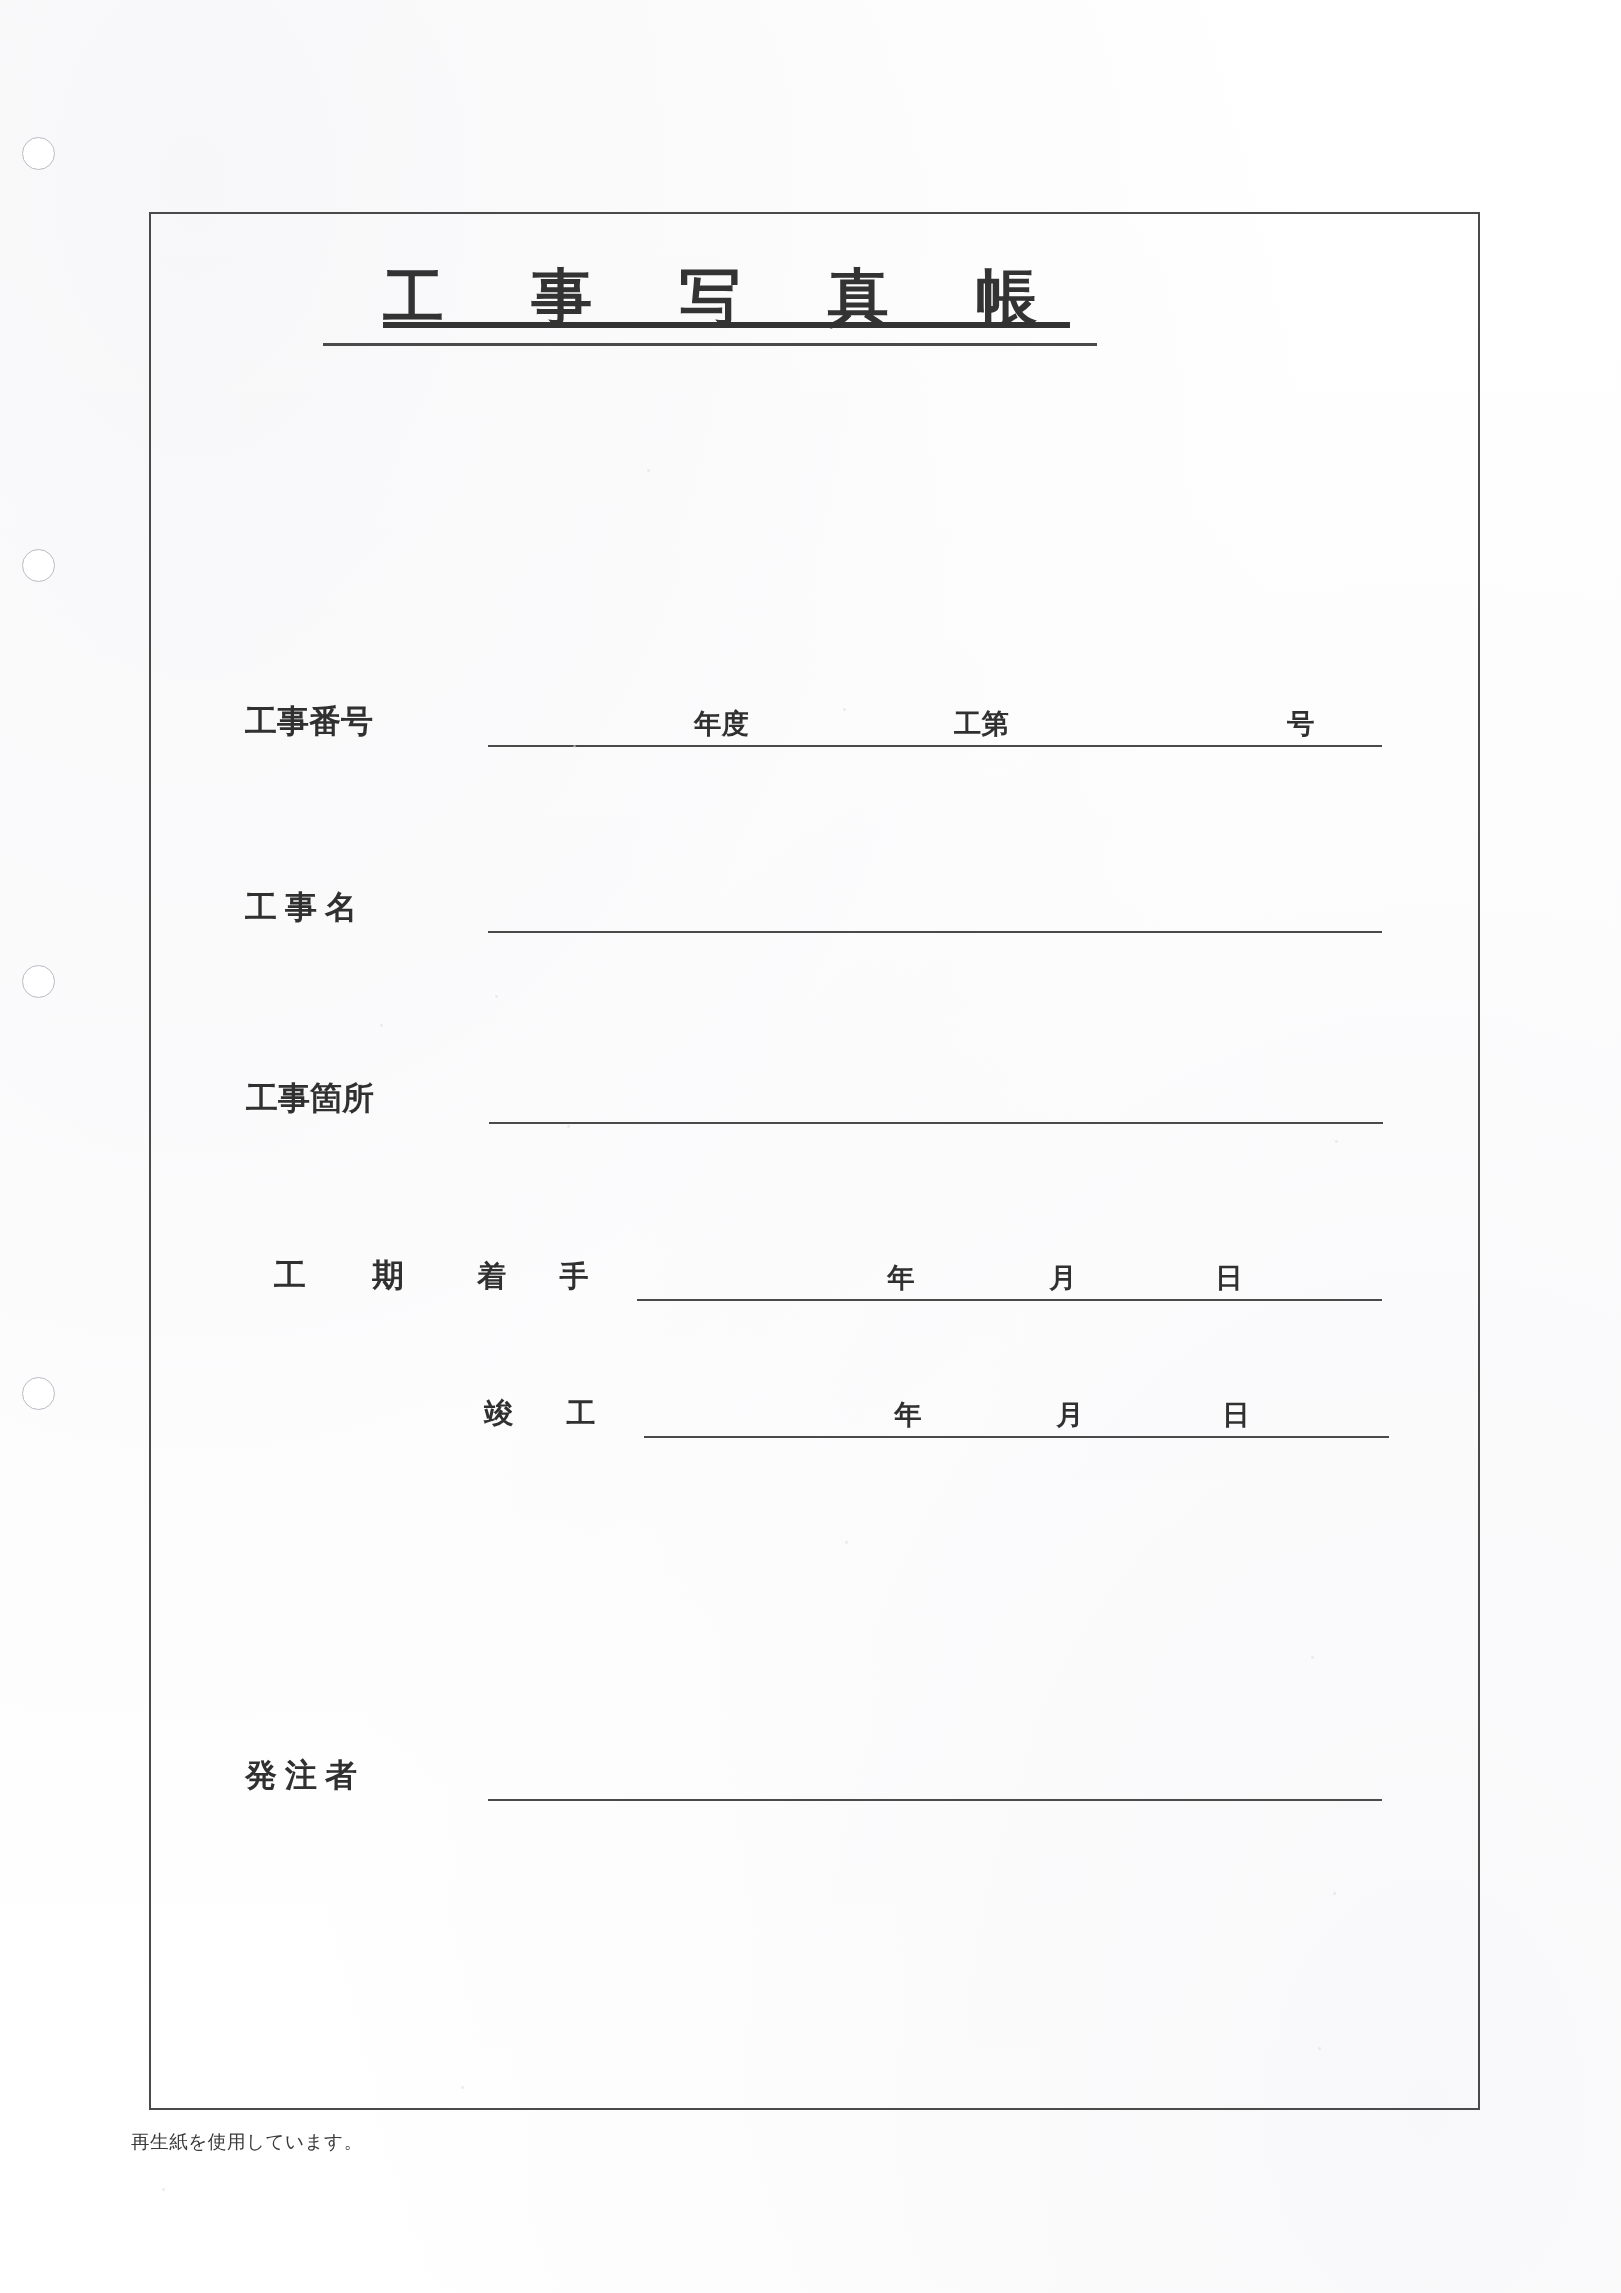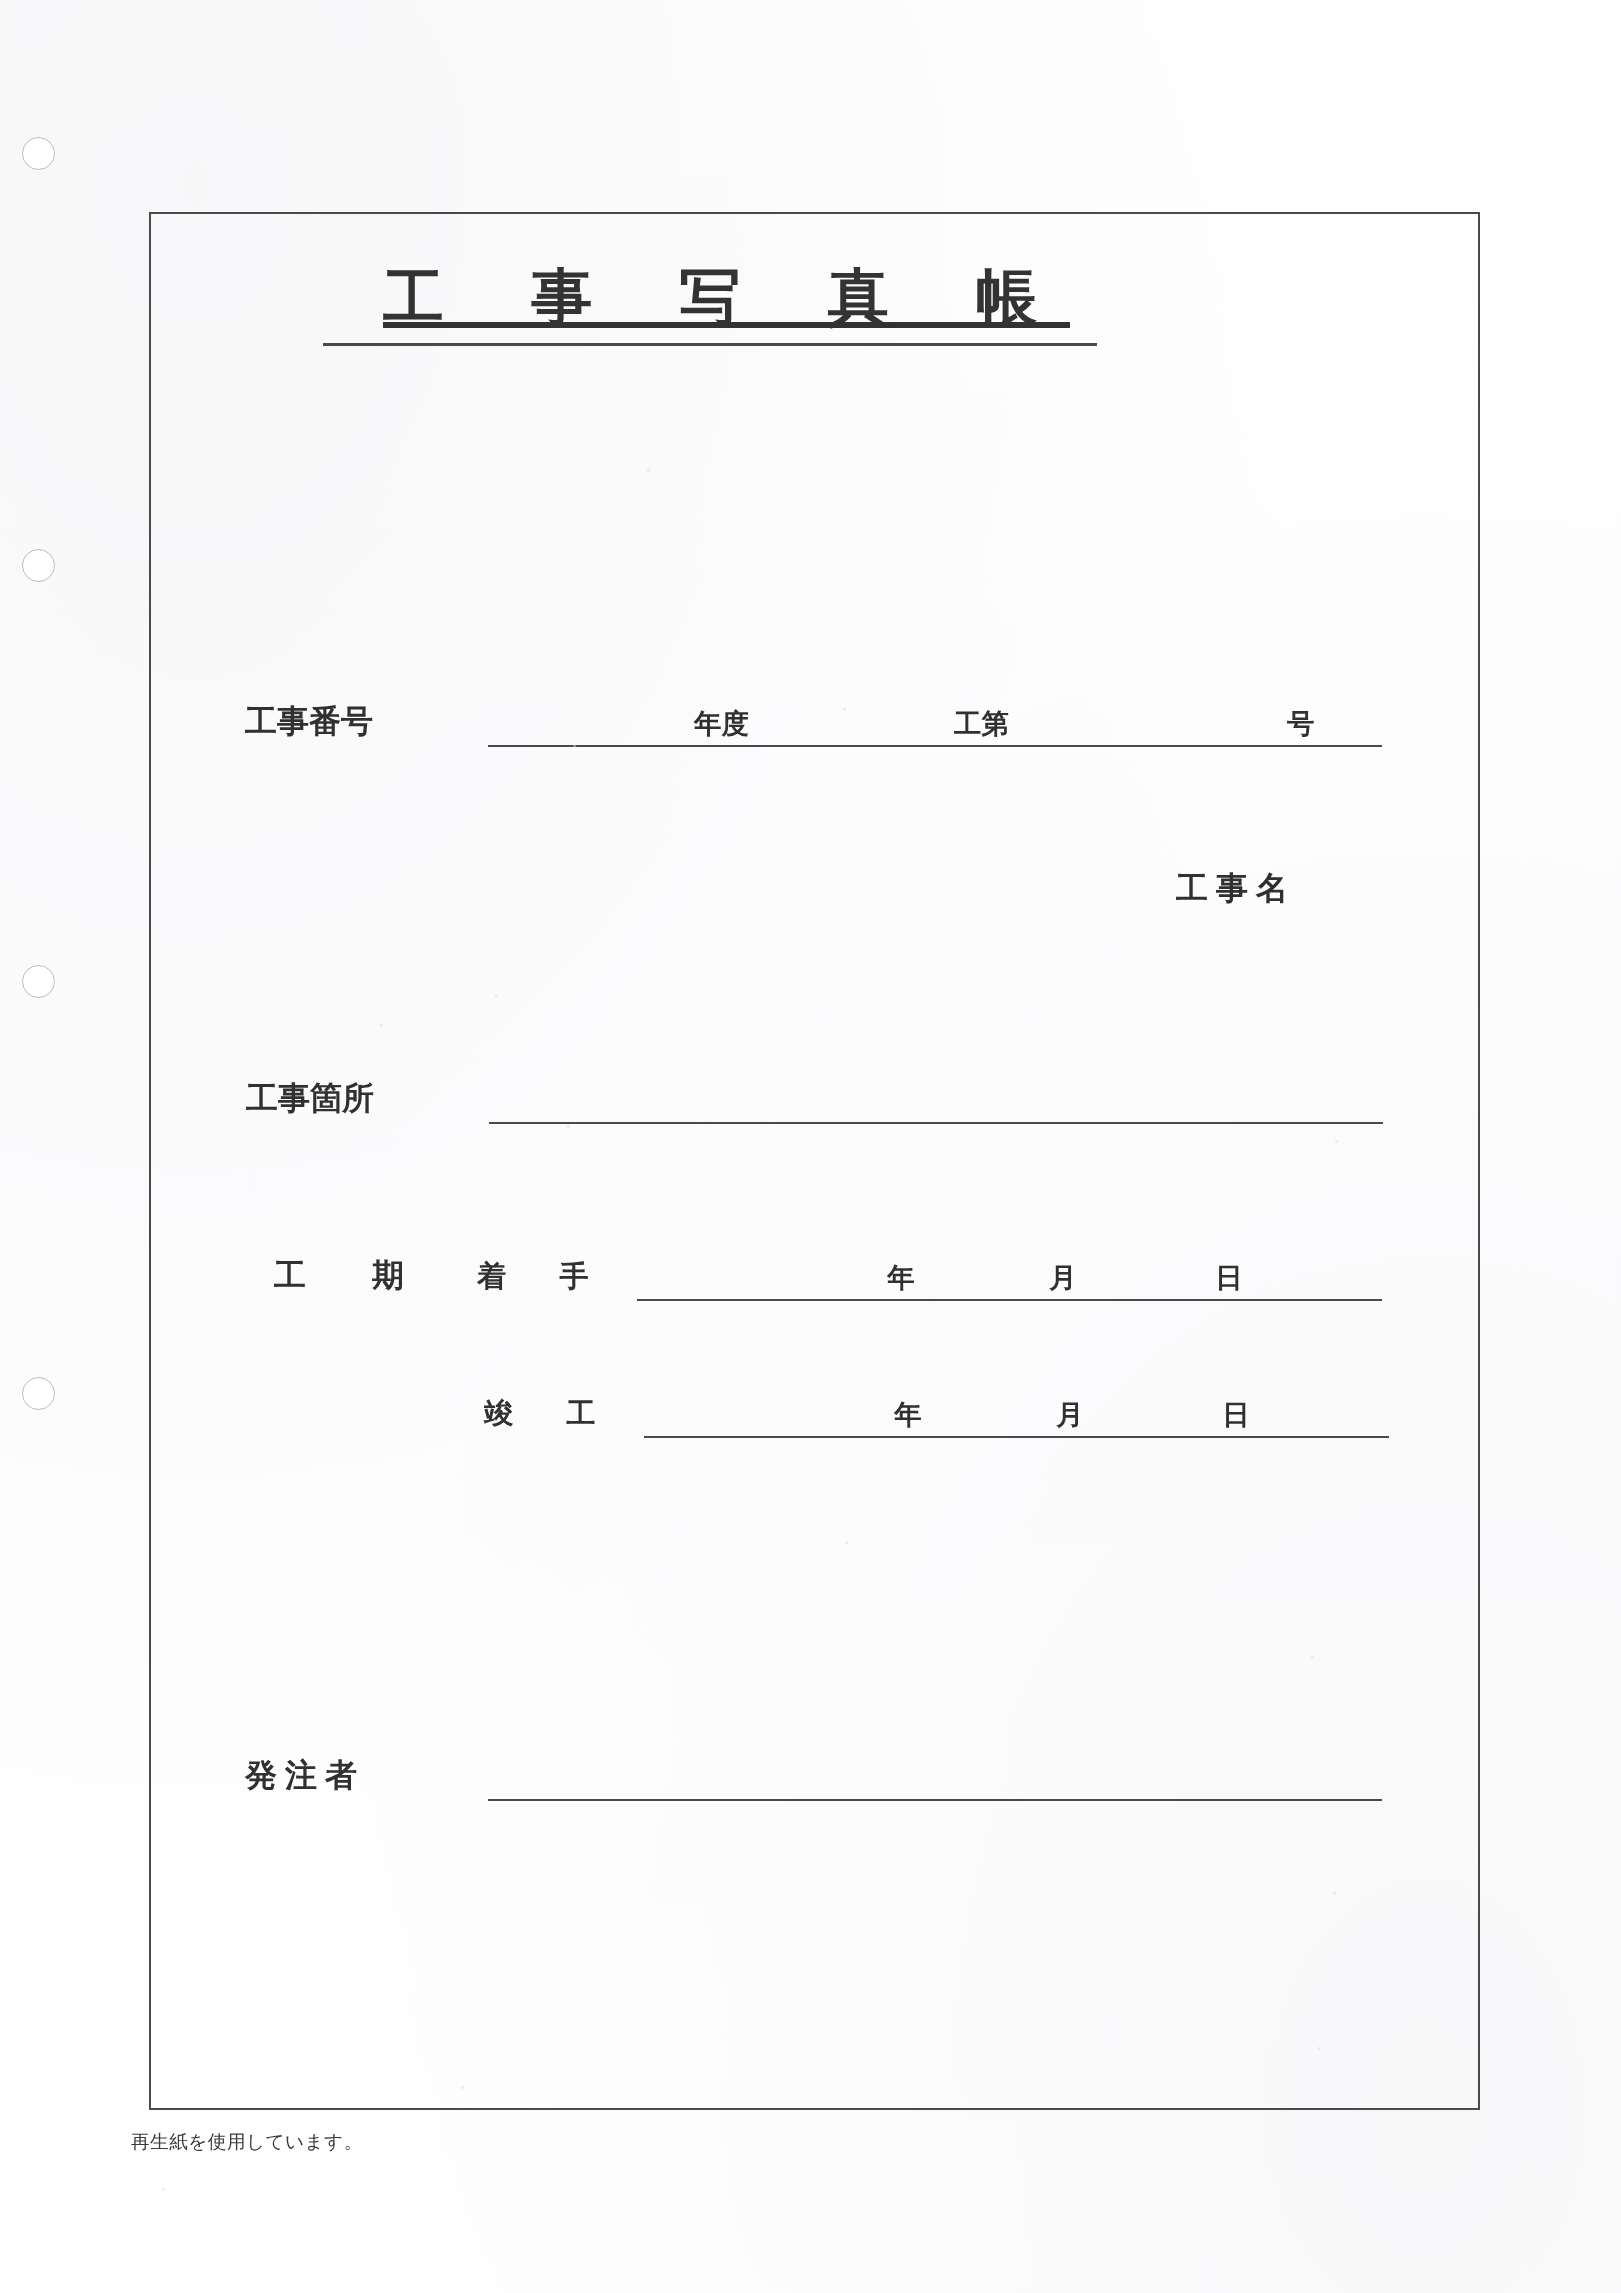--- a/index.html
+++ b/index.html
@@ -173,21 +173,21 @@
 
   <div class="form-row" style="left:245px; top:686px; width:1137px;">
     <div class="row-label sp0" style="width:206px;">工事番号</div>
     <div class="field-line" style="margin-left:37px;">
       <span class="unit" style="left:206px;">年度</span>
       <span class="unit" style="left:466px;">工第</span>
       <span class="unit" style="left:799px;">号</span>
     </div>
   </div>
 
-  <div class="form-row" style="left:245px; top:872px; width:1137px;flex-direction:column;">
+  <div class="form-row" style="left:245px; top:872px; width:1137px;">
     <div class="row-label sp0" style="width:206px;">工 事 名</div>
     <div class="field-line thin" style="margin-left:37px;"></div>
   </div>
 
   <div class="form-row" style="left:246px; top:1063px; width:1137px;">
     <div class="row-label sp0" style="width:206px;">工事箇所</div>
     <div class="field-line thin" style="margin-left:37px;"></div>
   </div>
 
   <div class="form-row" style="left:245px; top:1240px; width:1137px;">

